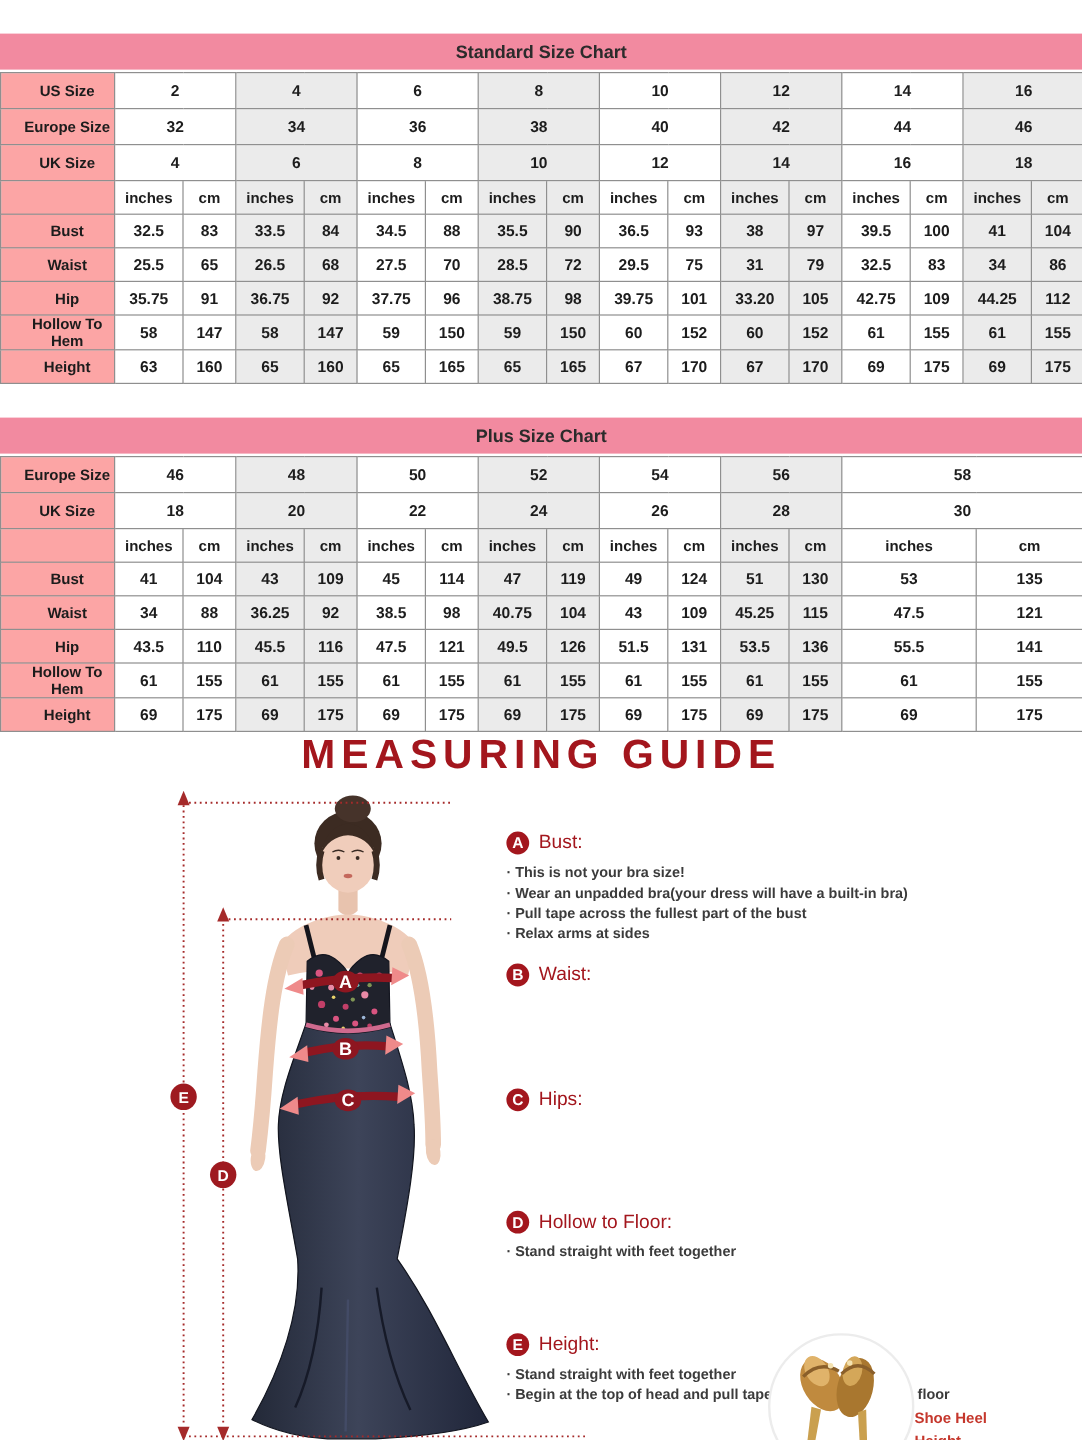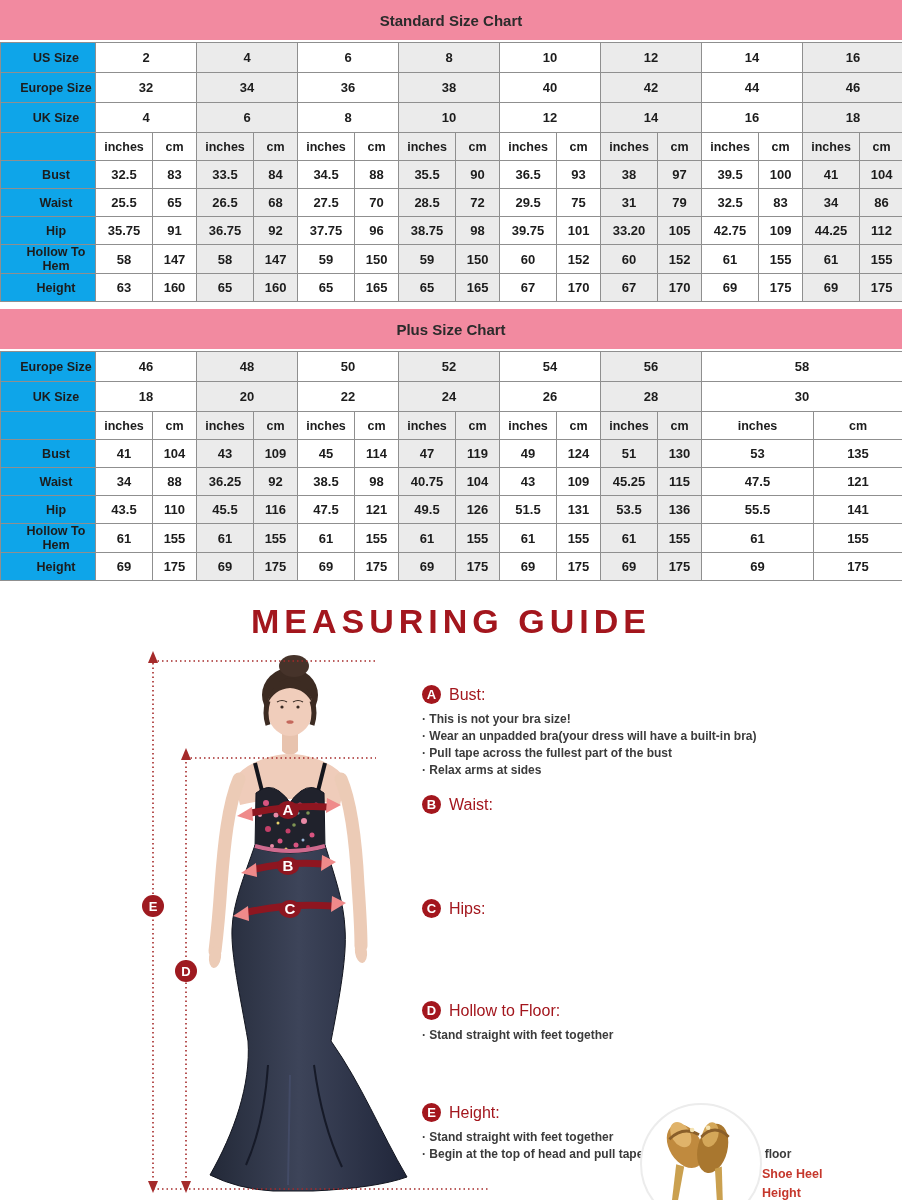--- a/index.html
+++ b/index.html
@@ -1,28 +1,28 @@
 <!DOCTYPE html>
 <html><head>
 <meta charset="utf-8">
 <style>
   html,body{margin:0;padding:0;background:#fff;}
   .page{position:relative;width:902px;height:1200px;overflow:hidden;background:#fff;
         font-family:"Liberation Sans",sans-serif;}
-  .bar{height:40px;background:#f28aa0;display:flex;align-items:center;justify-content:center;
-       font-size:15px;font-weight:bold;color:#2b2b2b;}
+  .bar{height:30px;background:#f28aa0;display:flex;align-items:center;justify-content:center;
+       font-size:15px;font-weight:bold;color:#2b2b2b;margin-top:28px;}
   table.size{border-collapse:collapse;table-layout:fixed;width:902px;margin-top:2px;}
   table.size td{border:1px solid #8f8f8f;text-align:center;vertical-align:middle;
        font-weight:bold;color:#1c1c1c;height:27px;padding:0;font-size:13px;background:#fff;}
   table.size tr.sizerow td{height:29px;}
-  table.size td.lab{background:#0ea5e9;font-size:12.5px;padding-left:16px;}
+  table.size td.lab{background:#fca5a5;font-size:12.5px;padding-left:16px;}
   table.size td.alt{background:#ebebeb;}
   table.size tr.unit td{font-size:12.5px;}
   .plus-block{margin-top:7px;}
-  .guide-title{margin-top:21px;text-align:center;font-size:34px;font-weight:bold;
+  .guide-title{margin-top:0;text-align:center;font-size:34px;font-weight:bold;
        color:#a3161d;letter-spacing:5px;}
   .guide-body{position:relative;height:552px;margin-top:4px;}
   .figure-svg{position:absolute;left:118px;top:0;}
   .sections{position:absolute;left:422px;top:0;width:385px;}
   .section{position:absolute;left:0;width:385px;}
   .sec-head{display:flex;align-items:center;}
   .badge{width:19px;height:19px;border-radius:50%;background:#a3161d;color:#fff;
        font-size:13px;font-weight:bold;display:flex;align-items:center;justify-content:center;
        margin-right:8px;flex:0 0 19px;}
   .sec-title{font-size:16px;font-weight:normal;color:#a3161d;}

